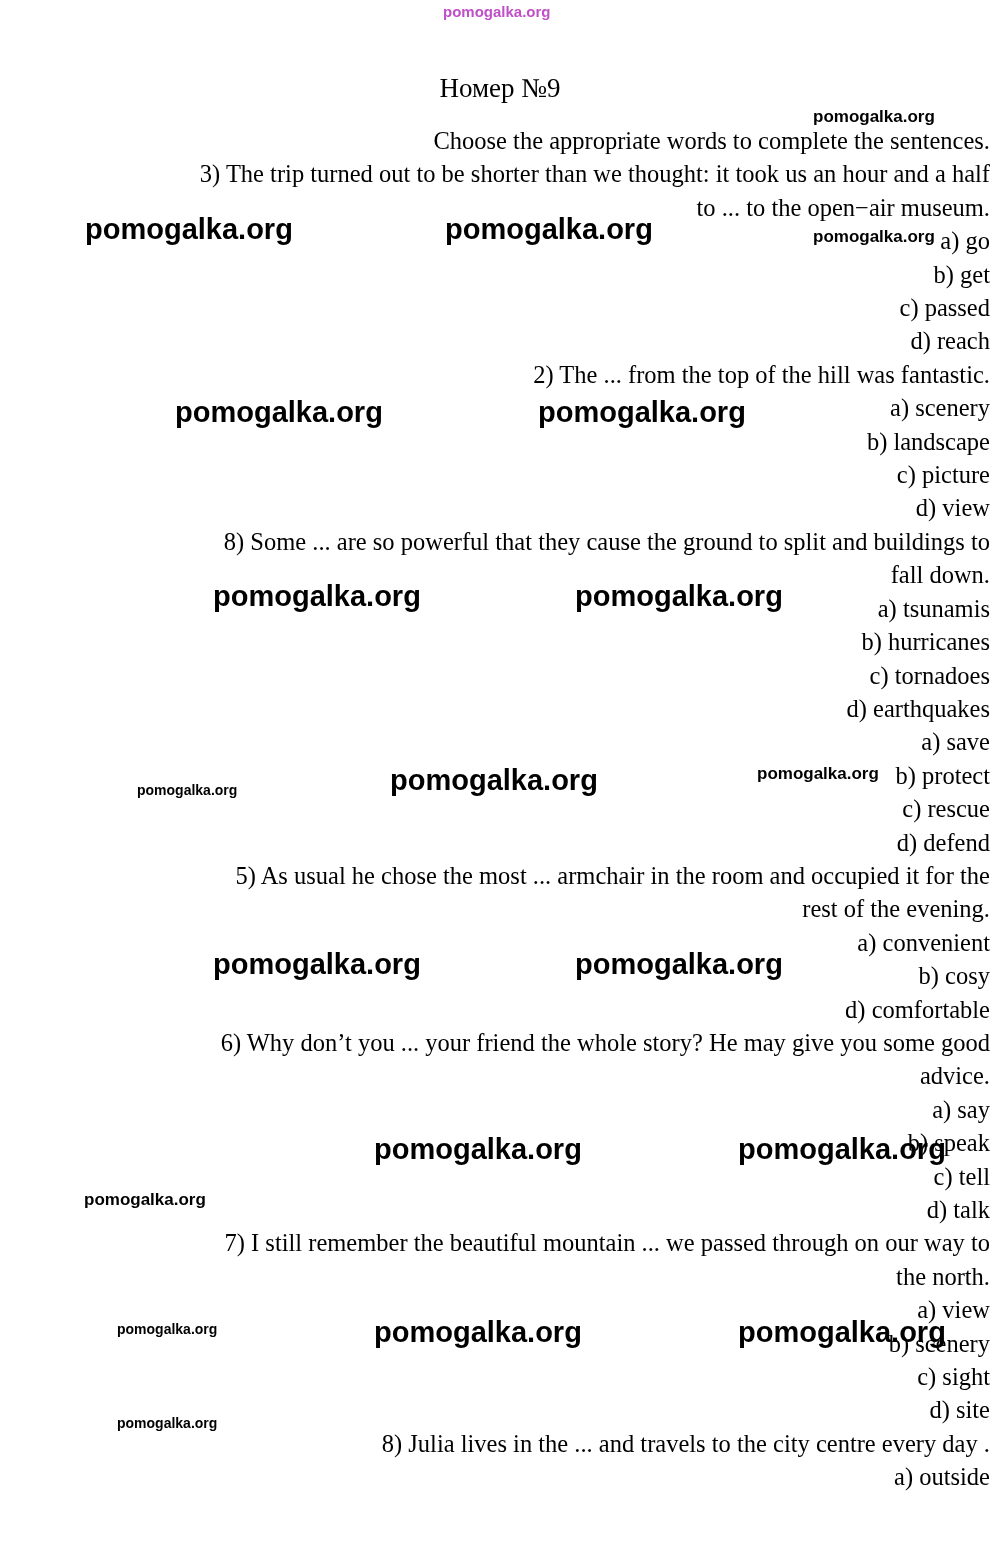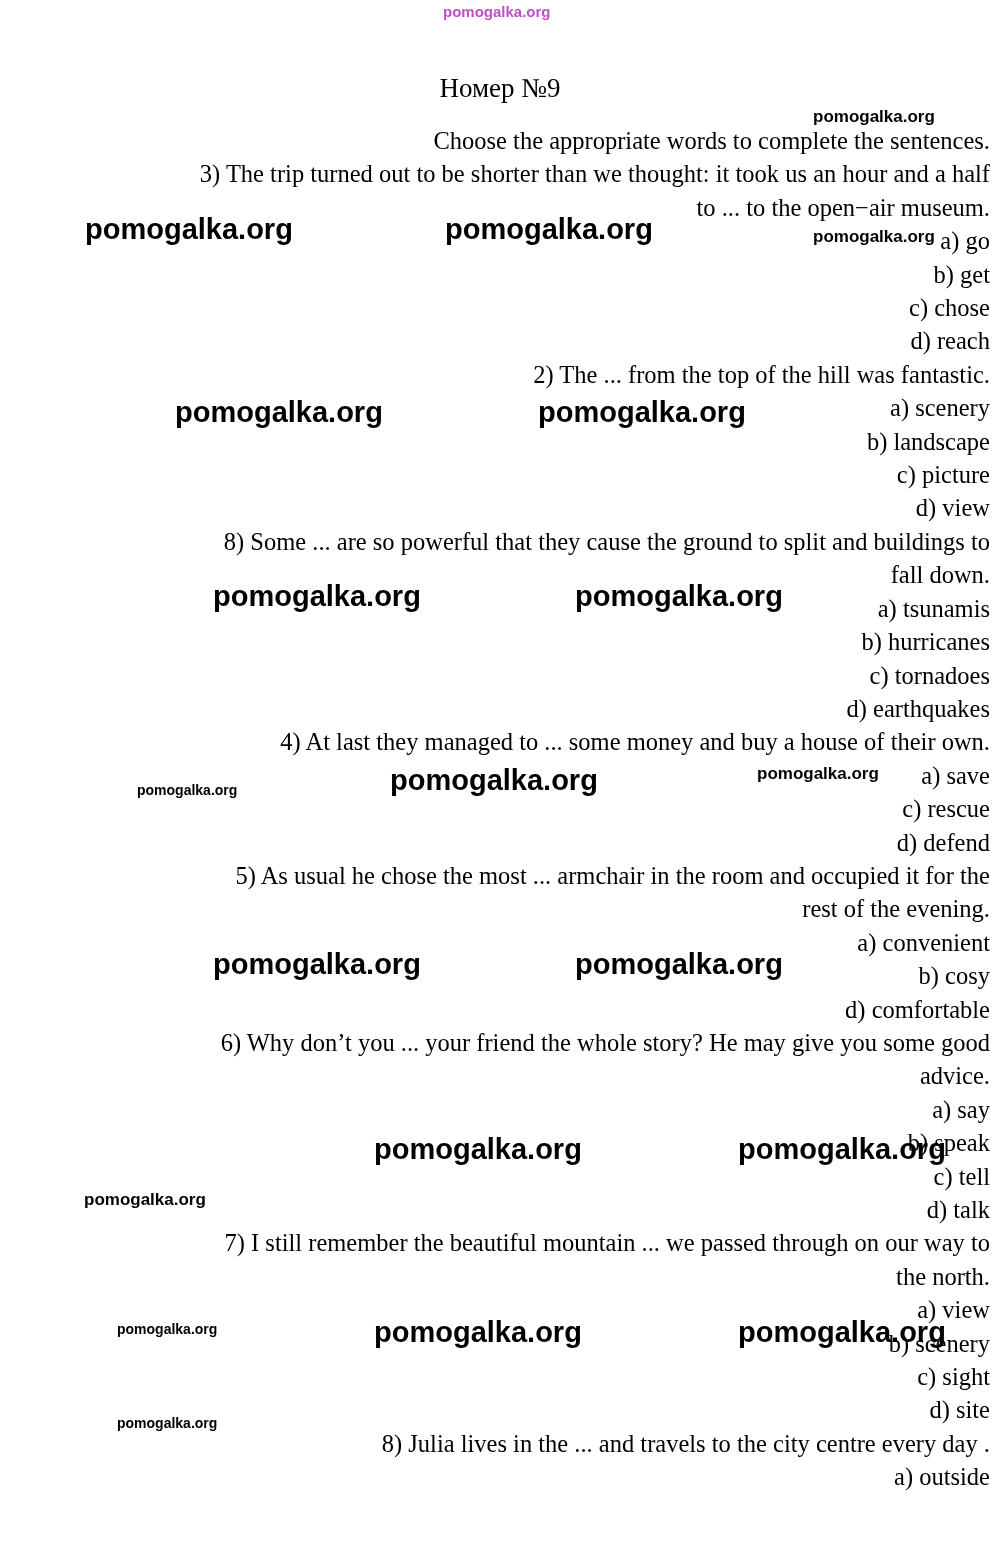--- a/index.html
+++ b/index.html
@@ -67,21 +67,21 @@
 <div class="title">Номер №9</div>
 
 <div class="content">
   <div class="line">Choose the appropriate words to complete the sentences.</div>
 
   <div>
     <div class="line">3) The trip turned out to be shorter than we thought: it took us an hour and a half</div>
     <div class="line">to ... to the open−air museum.</div>
     <div class="line">a) go</div>
     <div class="line">b) get</div>
-    <div class="line">c) chose</div>
+    <div class="line">c) passed</div>
     <div class="line">d) reach</div>
   </div>
 
   <div>
     <div class="line">2) The ... from the top of the hill was fantastic.</div>
     <div class="line">a) scenery</div>
     <div class="line">b) landscape</div>
     <div class="line">c) picture</div>
     <div class="line">d) view</div>
   </div>
@@ -89,22 +89,22 @@
   <div>
     <div class="line">8) Some ... are so powerful that they cause the ground to split and buildings to</div>
     <div class="line">fall down.</div>
     <div class="line">a) tsunamis</div>
     <div class="line">b) hurricanes</div>
     <div class="line">c) tornadoes</div>
     <div class="line">d) earthquakes</div>
   </div>
 
   <div>
-    <div class="line">4) At last they managed to ... some money and buy a house of their own.</div>
     <div class="line">a) save</div>
+    <div class="line">b) protect</div>
     <div class="line">c) rescue</div>
     <div class="line">d) defend</div>
   </div>
 
   <div>
     <div class="line">5) As usual he chose the most ... armchair in the room and occupied it for the</div>
     <div class="line">rest of the evening.</div>
     <div class="line">a) convenient</div>
     <div class="line">b) cosy</div>
     <div class="line">d) comfortable</div>

